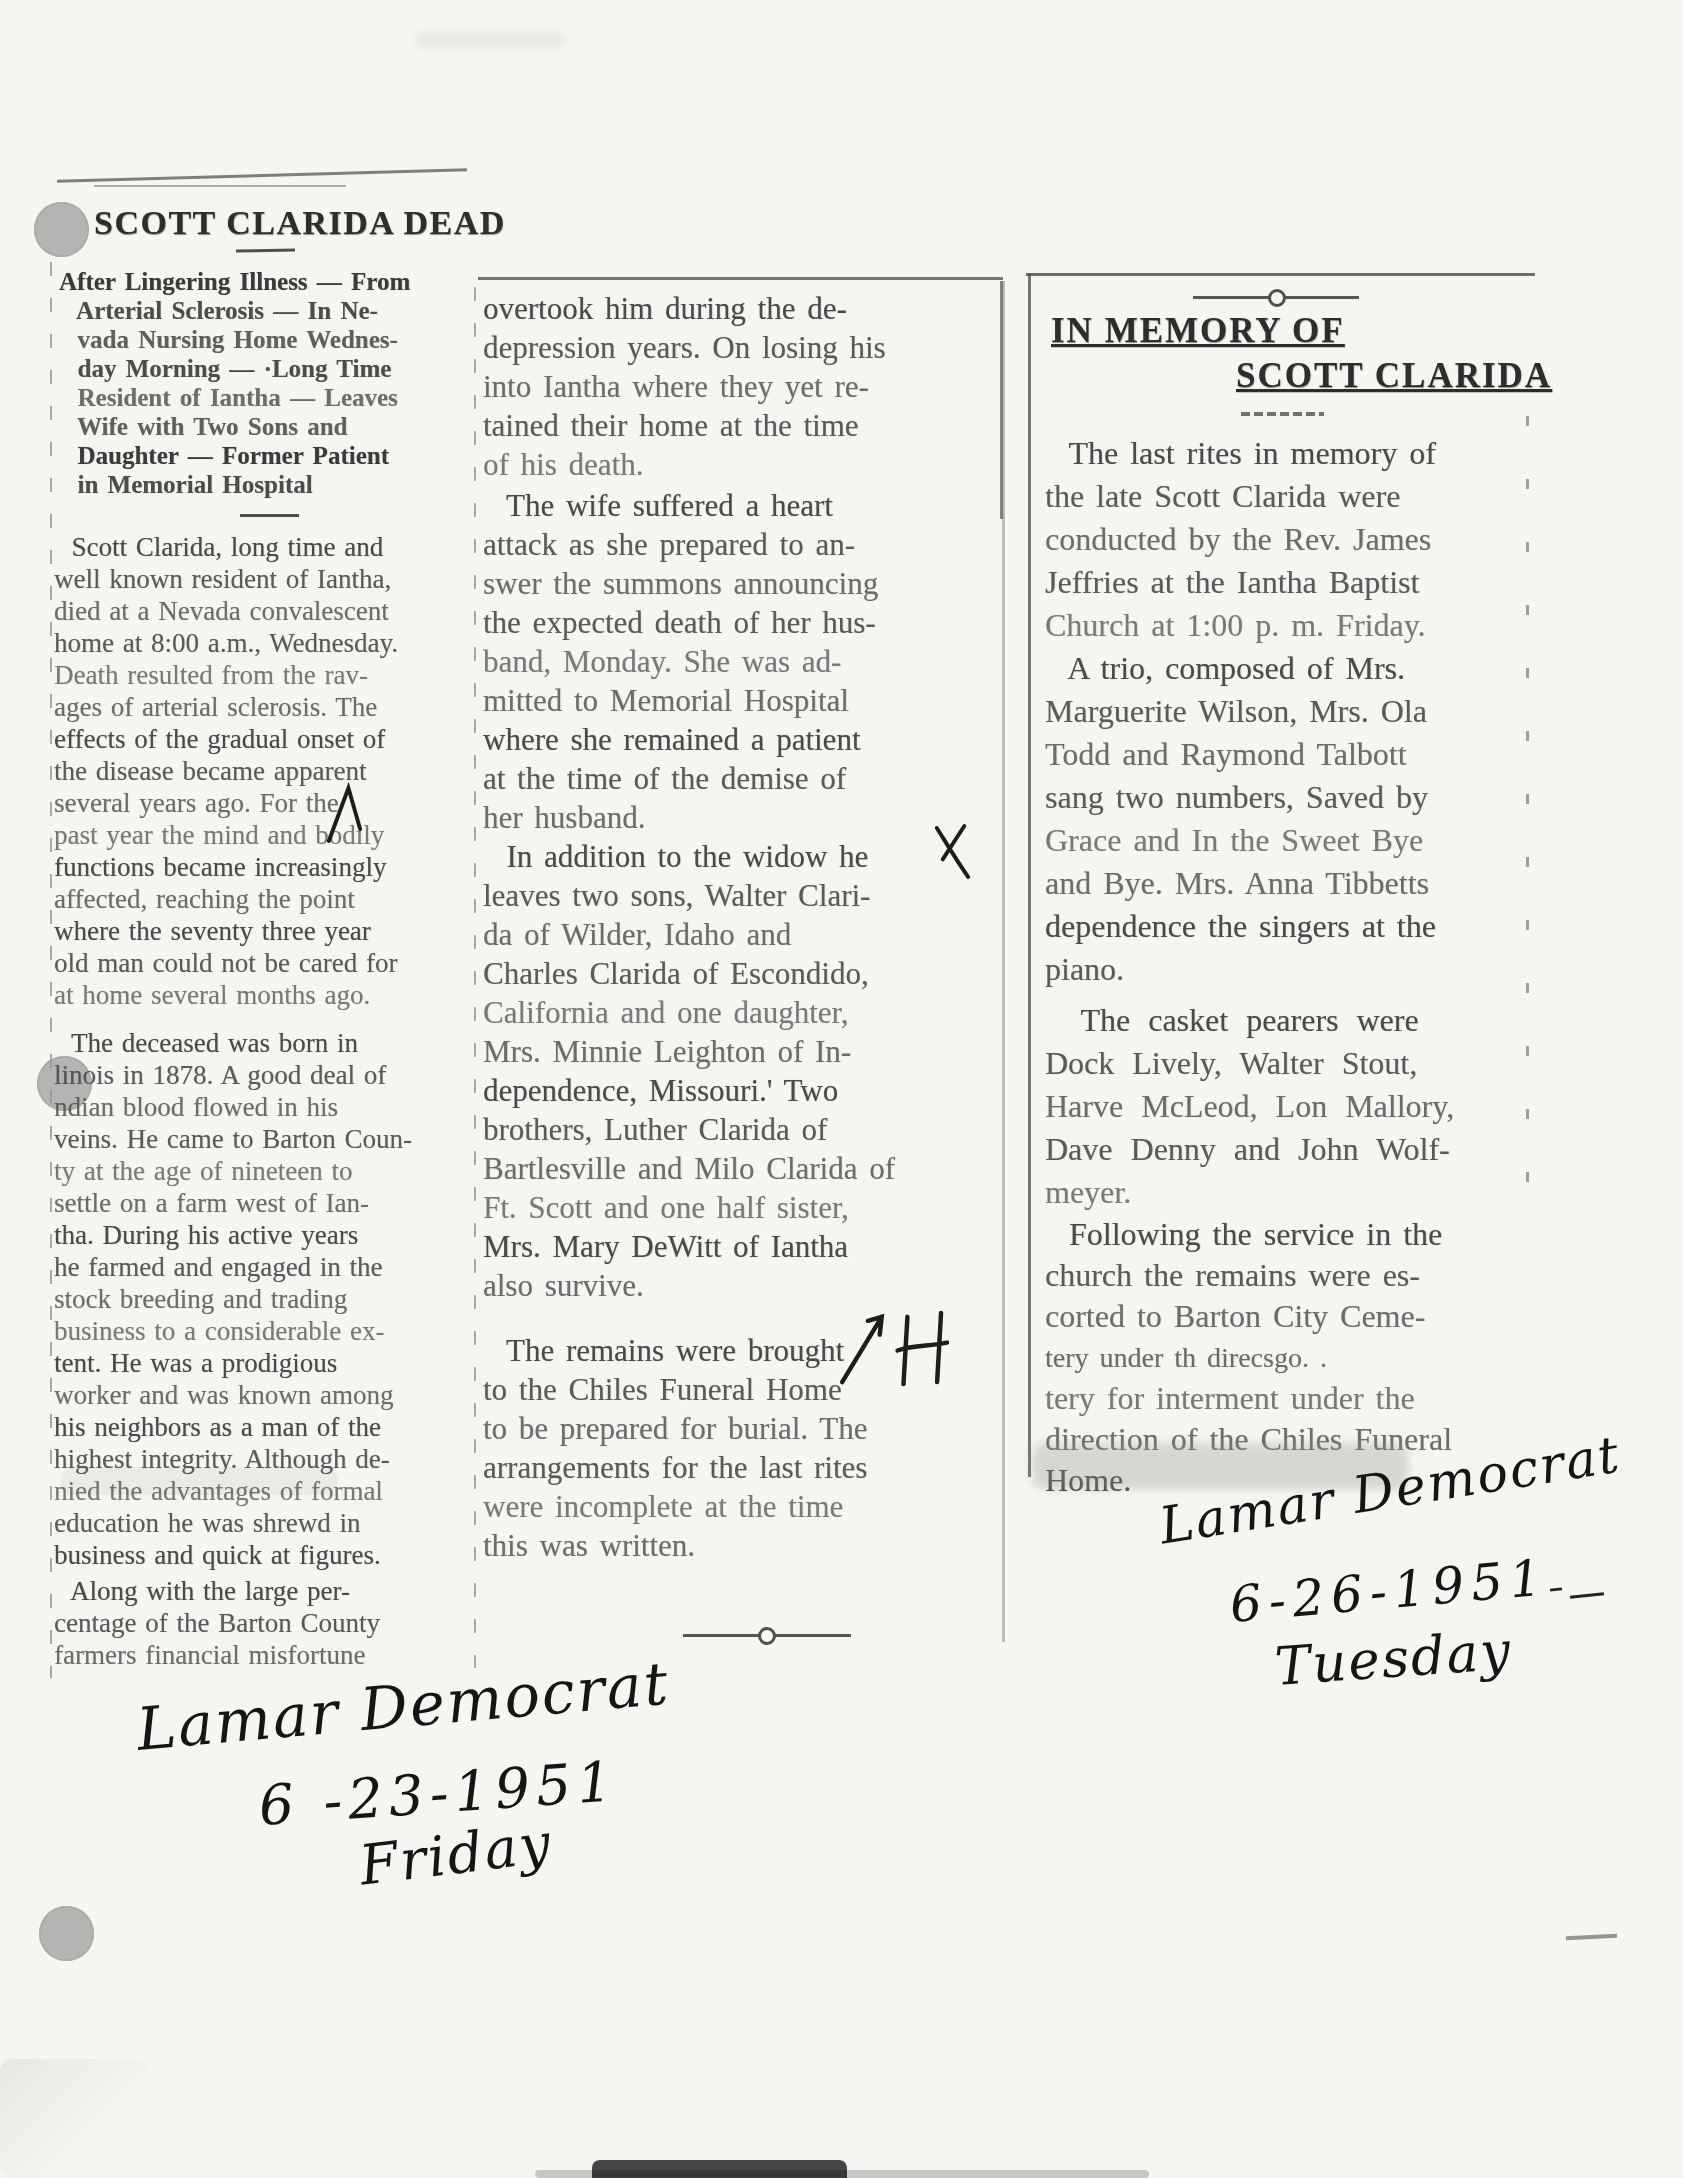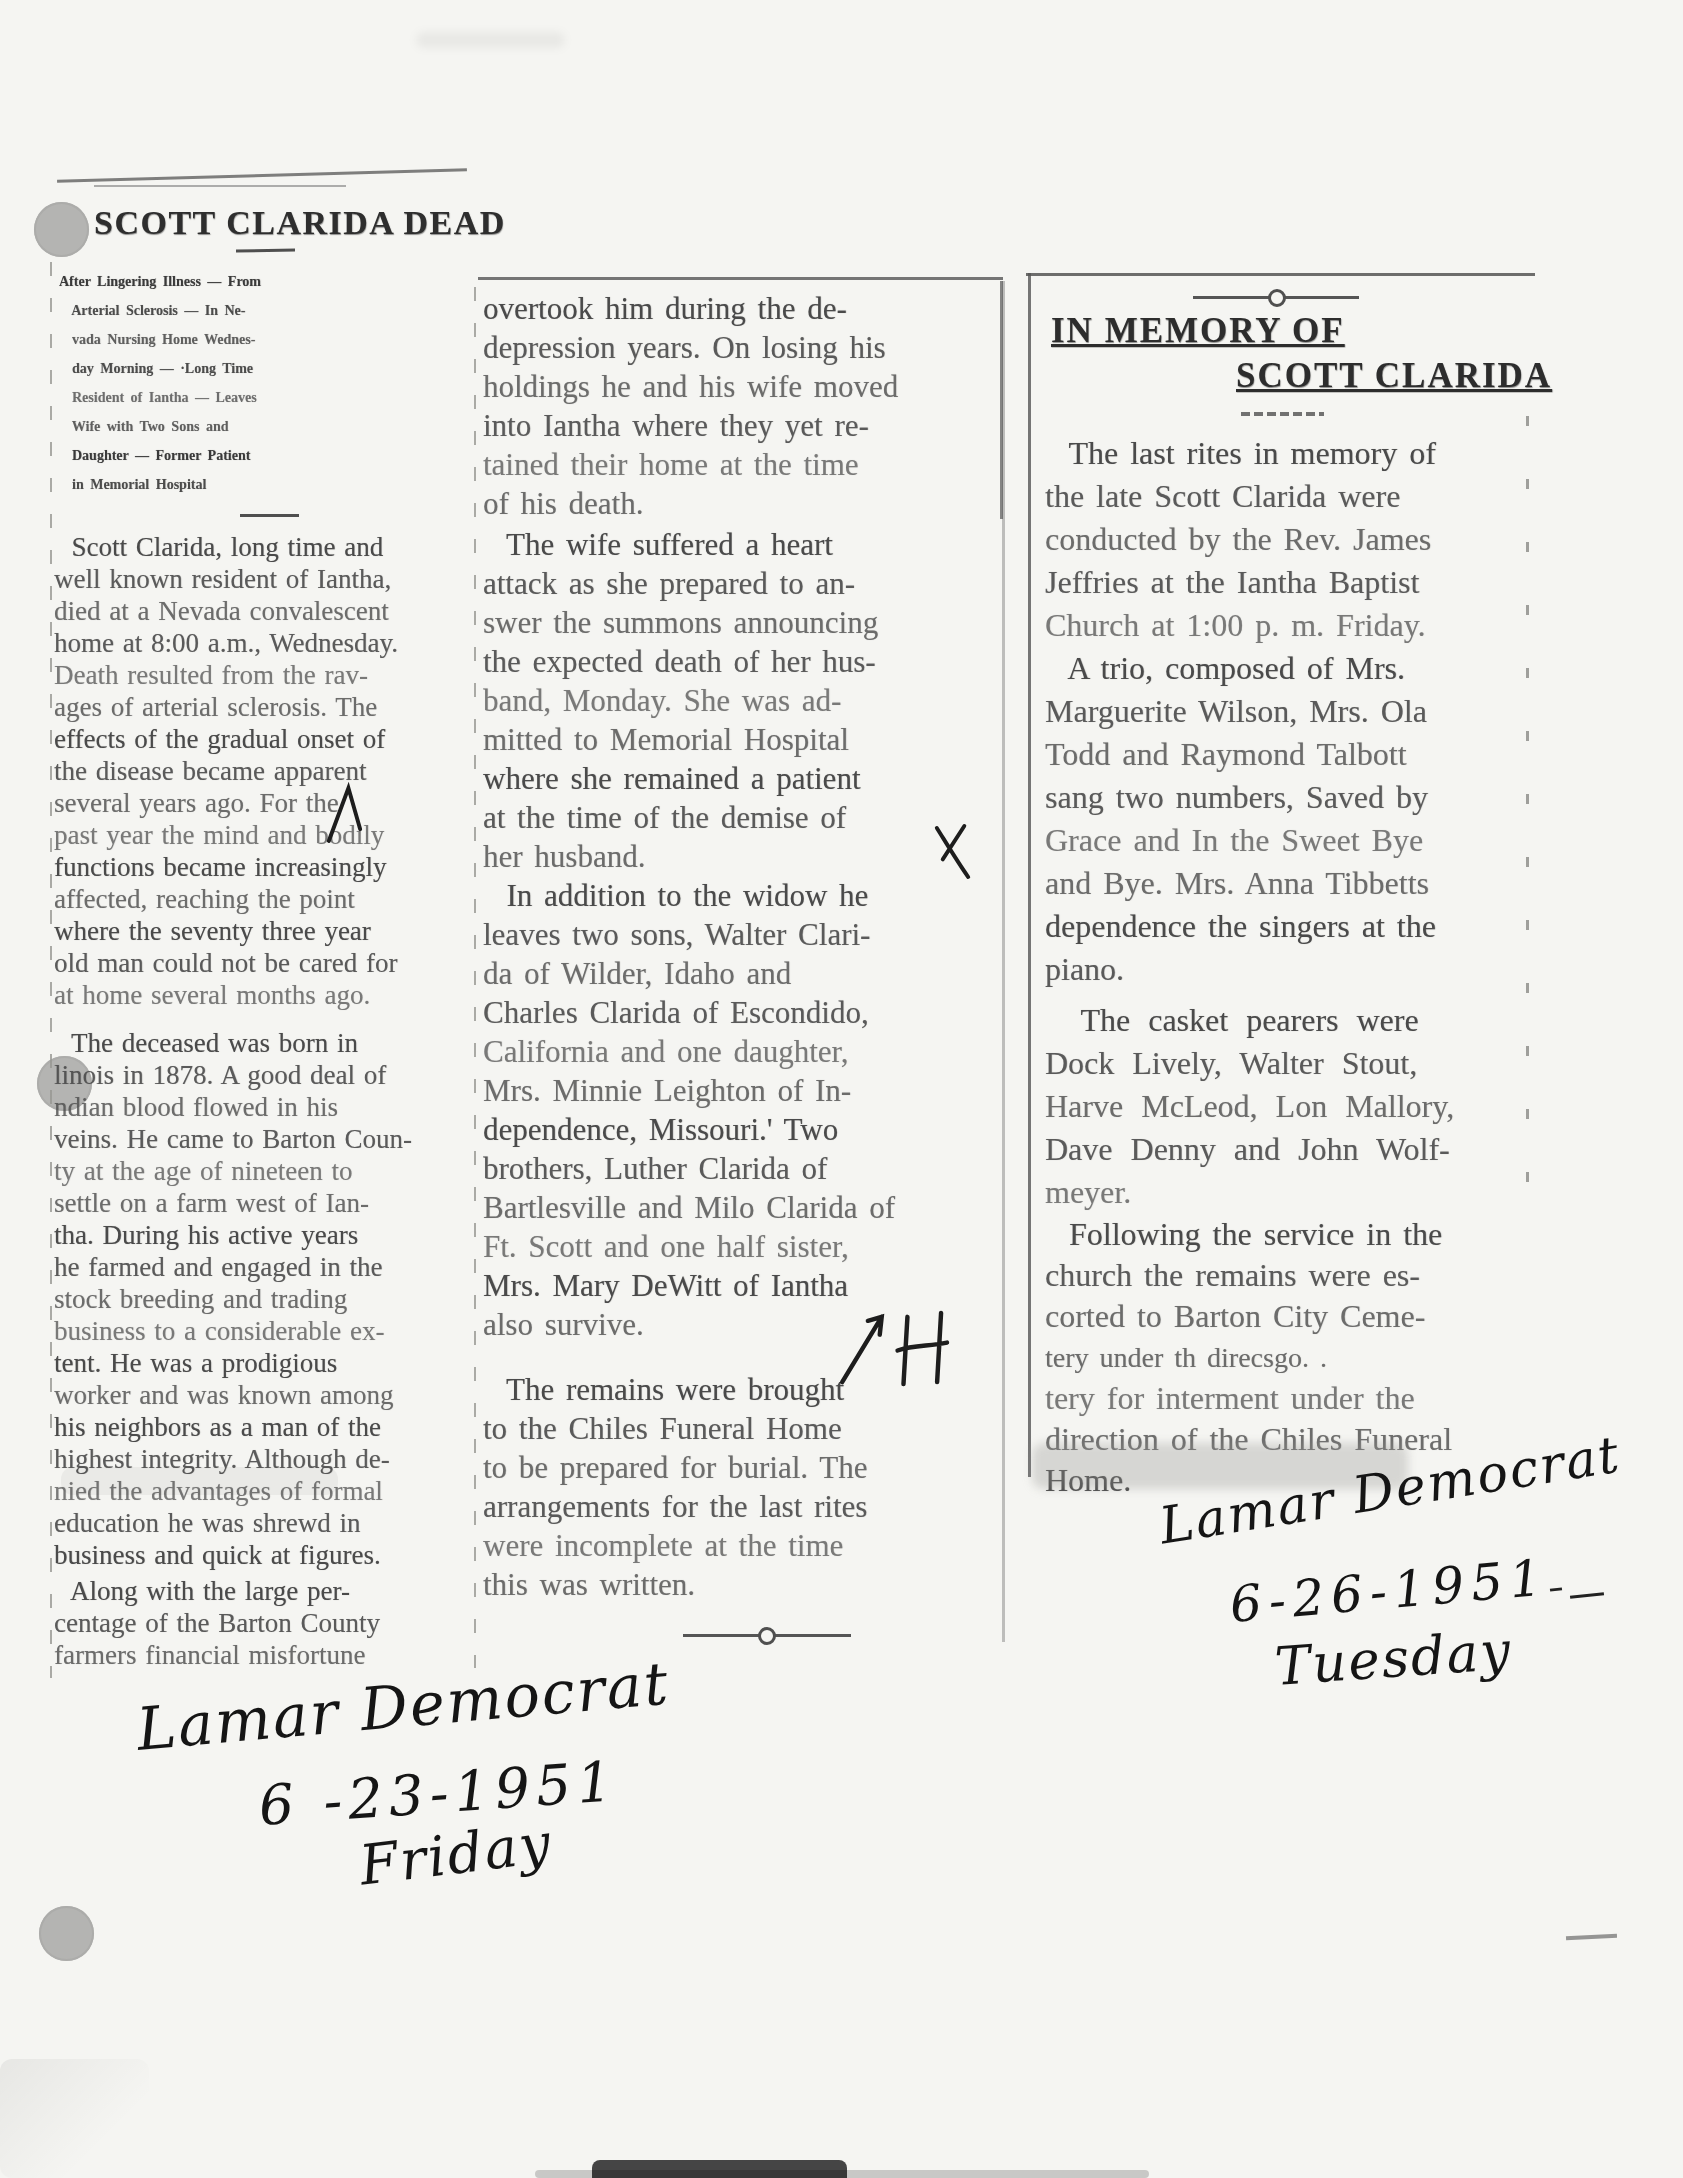--- a/index.html
+++ b/index.html
@@ -8,21 +8,21 @@
   
   .news{color:#4a4a4a;text-shadow:0.4px 0.4px 0.8px rgba(80,80,80,.45);}
   .tline{white-space:pre;}
   .news .tline:nth-child(2n){opacity:.9}
   .news .tline:nth-child(3n){opacity:.8}
   .news .tline:nth-child(5n){opacity:.72;filter:blur(0.3px)}
   .para{margin:0;}
   .abs{position:absolute;}
   
   .col1 .tline{font-size:27px;line-height:32px;word-spacing:2px;}
-  .subhead .tline{font-size:14px;line-height:29px;font-weight:bold;color:#3a3a3a;word-spacing:3px;}
+  .subhead .tline{font-size:25px;line-height:29px;font-weight:bold;color:#3a3a3a;word-spacing:3px;}
   
   .col2 .tline{font-size:31px;line-height:39px;word-spacing:4px;}
   
   .col3 .tline{font-size:32px;line-height:43px;word-spacing:4px;}
   .col3 .p4r .tline{line-height:41px;}
   .col3 .p4r .tline:nth-child(4){font-size:28px;opacity:.8;}
   .wide .tline{word-spacing:10px;}
   
   .headline1{font-size:34px;font-weight:bold;letter-spacing:1.5px;color:#2e2e2e;
              text-shadow:0.5px 0.5px 1px rgba(40,40,40,.5);}
@@ -123,21 +123,20 @@
 
   <div class="rule" style="left:478px;top:277px;width:525px;height:3px;opacity:.8;"></div>
   <div class="tornedge" style="left:474px;top:287px;height:1381px;"></div>
   <div class="rule" style="left:1002px;top:281px;width:3px;height:1361px;opacity:.35;"></div>
   <div class="rule" style="left:1000px;top:281px;width:3px;height:238px;opacity:.7;"></div>
 
   <div class="abs news col2" style="left:483px;top:289px;width:523px;">
     <div class="para">
         <div class="tline">overtook him during the de-</div>
         <div class="tline">depression years. On losing his</div>
-        <div class="tline">holdings he and his wife moved</div>
         <div class="tline">into Iantha where they yet re-</div>
         <div class="tline">tained their home at the time</div>
         <div class="tline">of his death.</div>
       </div>
     <div class="para" style="margin-top:2px;">
         <div class="tline">  The wife suffered a heart</div>
         <div class="tline">attack as she prepared to an-</div>
         <div class="tline">swer the summons announcing</div>
         <div class="tline">the expected death of her hus-</div>
         <div class="tline">band, Monday. She was ad-</div>

